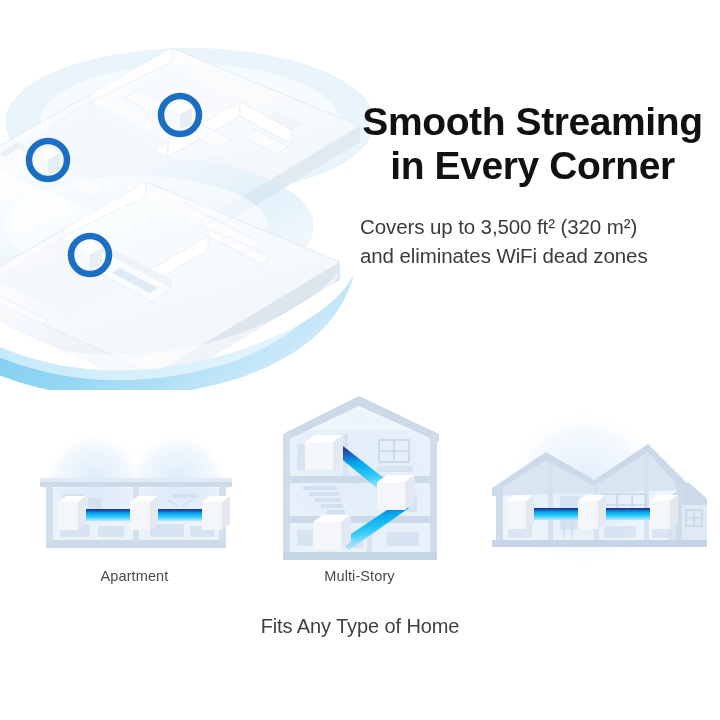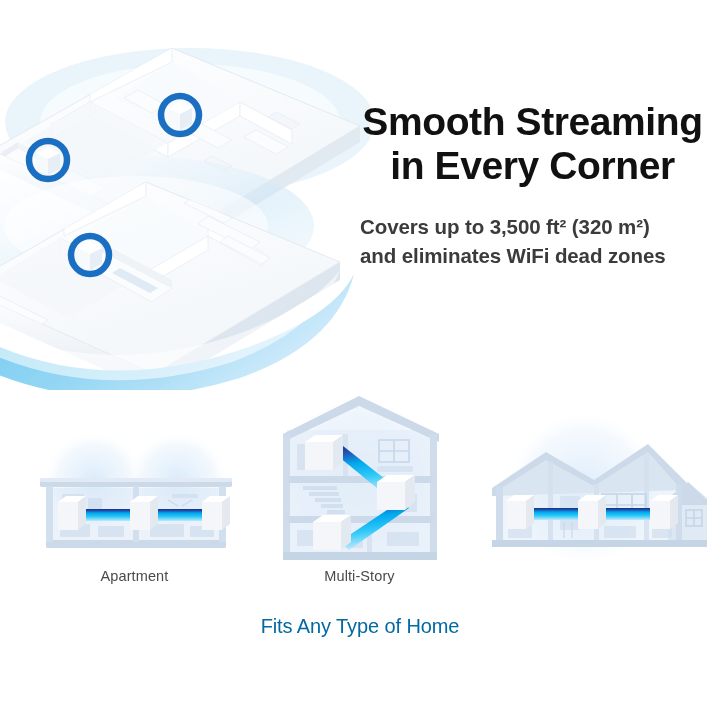--- a/index.html
+++ b/index.html
@@ -11,37 +11,37 @@
   .stage{position:absolute;inset:0;width:720px;height:720px;}
 
   
   .hero-text{position:absolute;left:360px;top:100px;width:345px;}
   .headline{
     font-size:39px;line-height:44px;font-weight:bold;color:#111111;
     letter-spacing:-0.4px;margin:0;white-space:pre-line;text-align:center;
   }
   .subtitle{
     margin:24px 0 0 0;font-size:20.5px;line-height:29px;color:#3b3b3b;
-    font-weight:700;white-space:pre-line;letter-spacing:-0.1px;
+    font-weight:400;white-space:pre-line;letter-spacing:-0.1px;
   }
 
   
   .floorplan{position:absolute;left:-60px;top:30px;width:430px;height:360px;}
 
   
   .home-row{position:absolute;left:0;top:390px;width:720px;height:210px;}
   .home-cell{position:absolute;top:0;text-align:center;}
   .home-cell .art{position:relative;margin:0 auto;}
   .home-label{
     font-size:14.5px;color:#4a4a4a;font-weight:400;letter-spacing:0.1px;
     position:absolute;left:0;width:100%;text-align:center;
   }
   .footer-caption{
     position:absolute;left:0;top:615px;width:720px;text-align:center;
-    font-size:20px;color:#0369a1;font-weight:400;letter-spacing:-0.1px;
+    font-size:20px;color:#404040;font-weight:400;letter-spacing:-0.1px;
   }
 </style>
 </head>
 <body>
 
 <div class="stage">
 
   <div class="floorplan">
     <svg width="430" height="360" viewBox="0 0 430 360">
       <defs>

